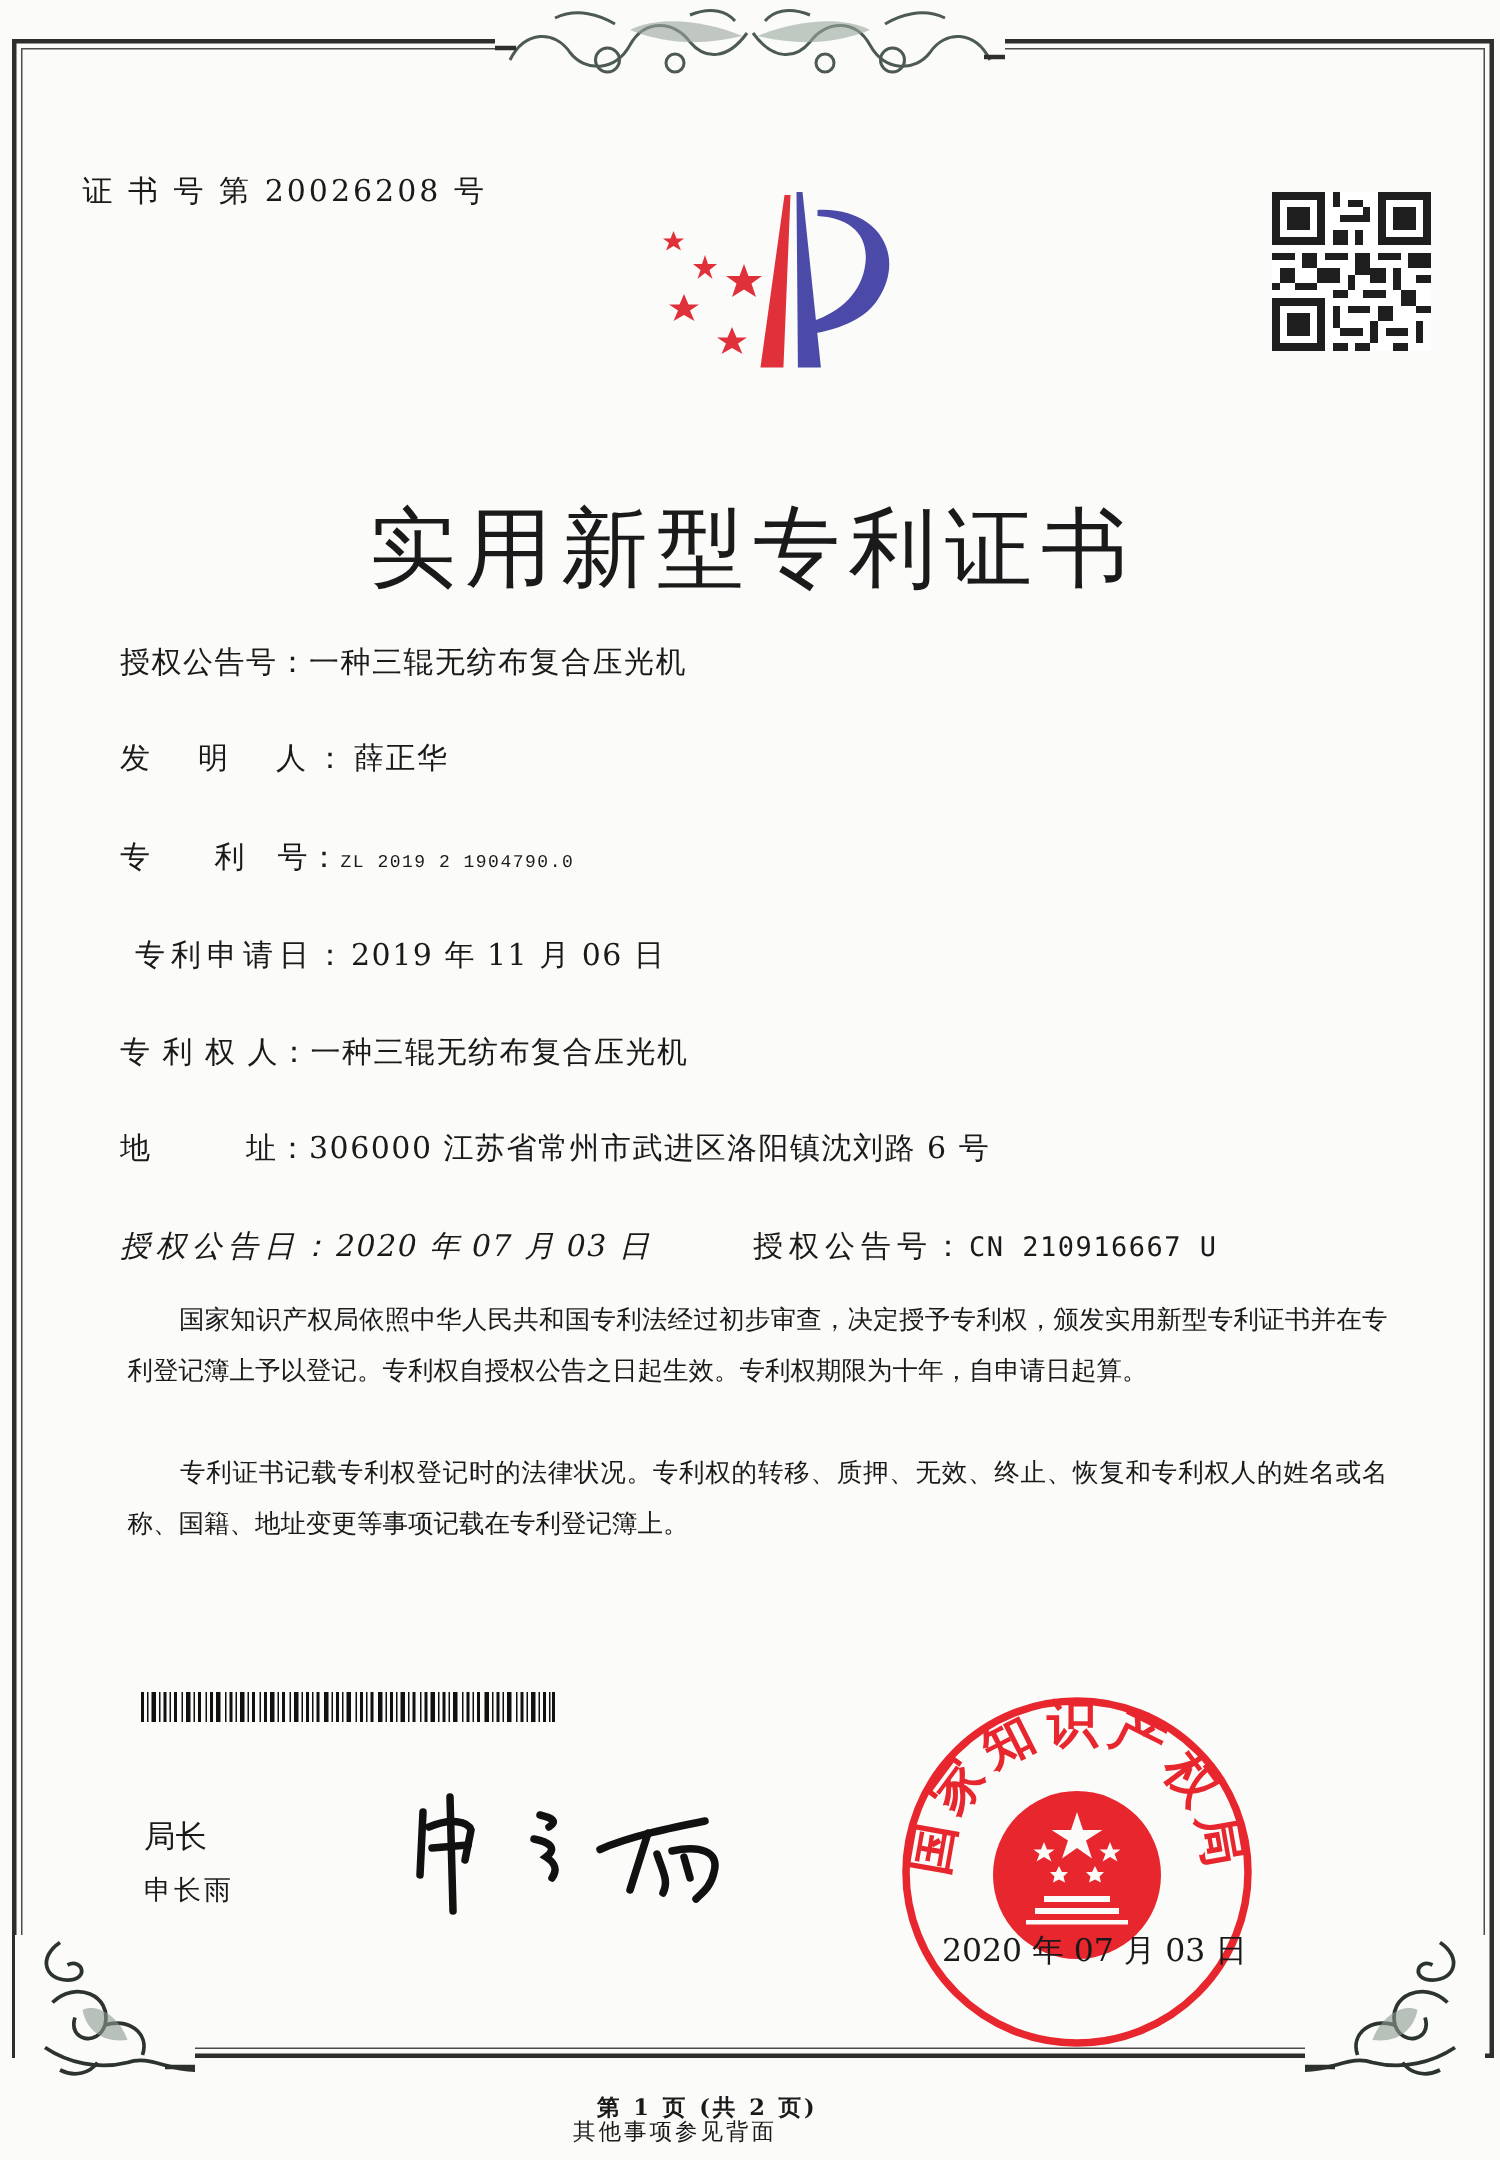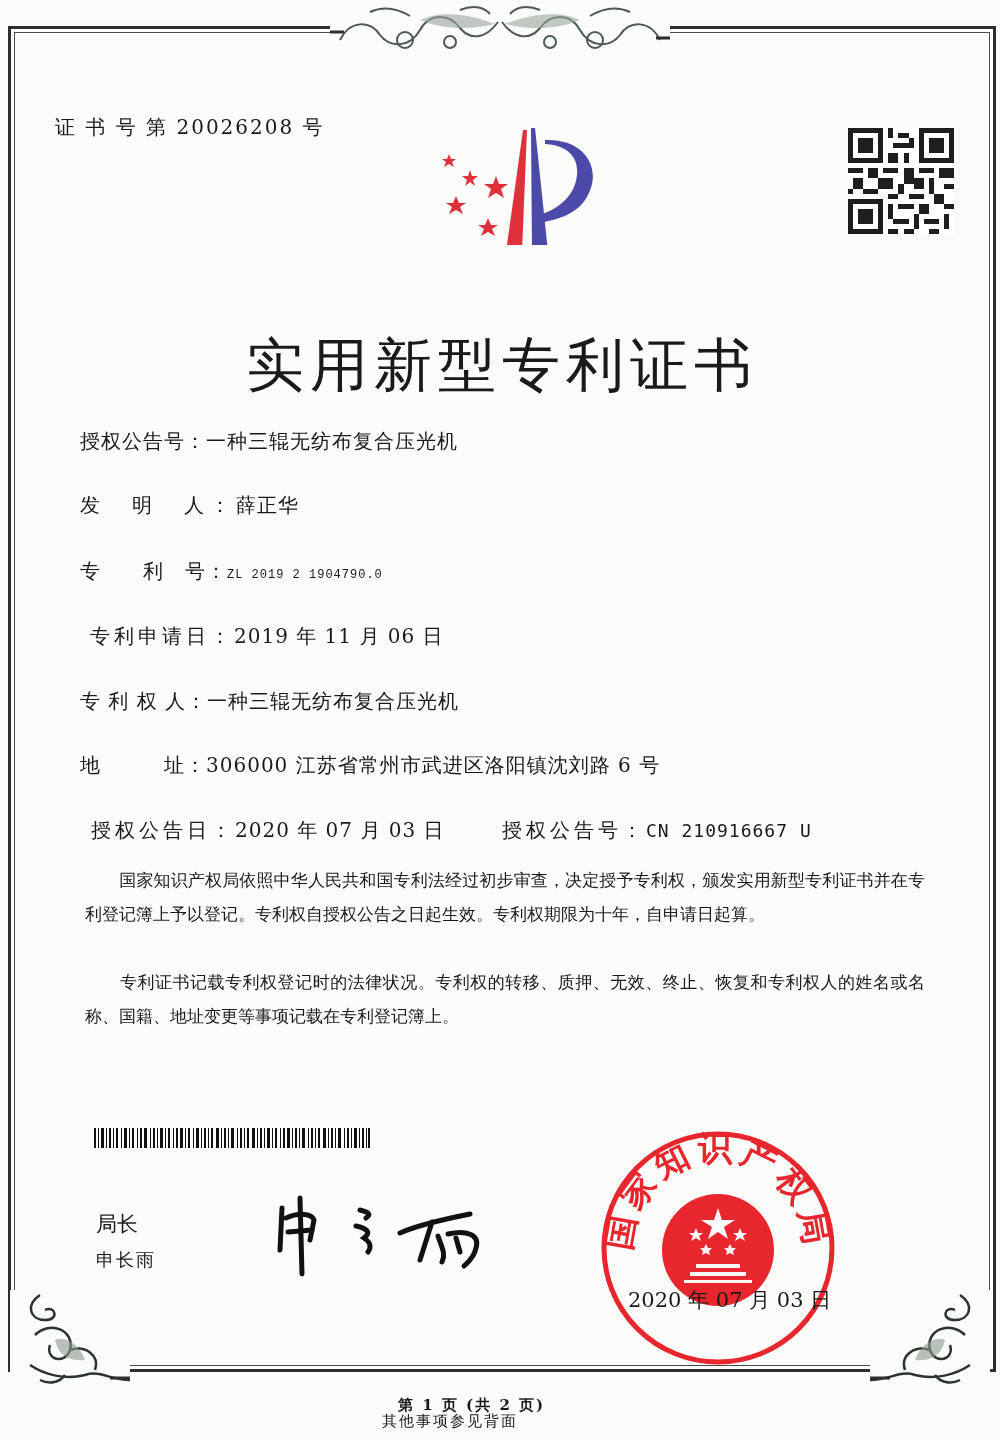--- a/index.html
+++ b/index.html
@@ -184,21 +184,21 @@
 </div>
 <div class="abs field" style="left:80px; top:623px;margin-left:10px;">
   <span class="lbl" style="letter-spacing:4px;">专利申请日：</span><span>2019 年 11 月 06 日</span>
 </div>
 <div class="abs field" style="left:80px; top:688px;">
   <span class="lbl">专 利 权 人：</span><span>一种三辊无纺布复合压光机</span>
 </div>
 <div class="abs field" style="left:80px; top:752px;">
   <span class="lbl">地　　　址：</span><span>306000 江苏省常州市武进区洛阳镇沈刘路 6 号</span>
 </div>
-<div class="abs field" style="left:91px; top:817px;">
+<div class="abs field" style="left:80px; top:817px;font-style:italic;">
   <span class="lbl" style="letter-spacing:4px;">授权公告日：</span><span>2020 年 07 月 03 日</span>
 </div>
 <div class="abs field" style="left:502px; top:817px;">
   <span class="lbl" style="letter-spacing:4px;">授权公告号：</span><span style="font-family:'DejaVu Sans Mono', monospace; font-size:18px;">CN 210916667 U</span>
 </div>
 
 <div class="abs para" style="top:863px;">　　国家知识产权局依照中华人民共和国专利法经过初步审查，决定授予专利权，颁发实用新型专利证书并在专利登记簿上予以登记。专利权自授权公告之日起生效。专利权期限为十年，自申请日起算。</div>
 <div class="abs para" style="top:965px;">　　专利证书记载专利权登记时的法律状况。专利权的转移、质押、无效、终止、恢复和专利权人的姓名或名称、国籍、地址变更等事项记载在专利登记簿上。</div>
 
 <div class="abs barcode">

